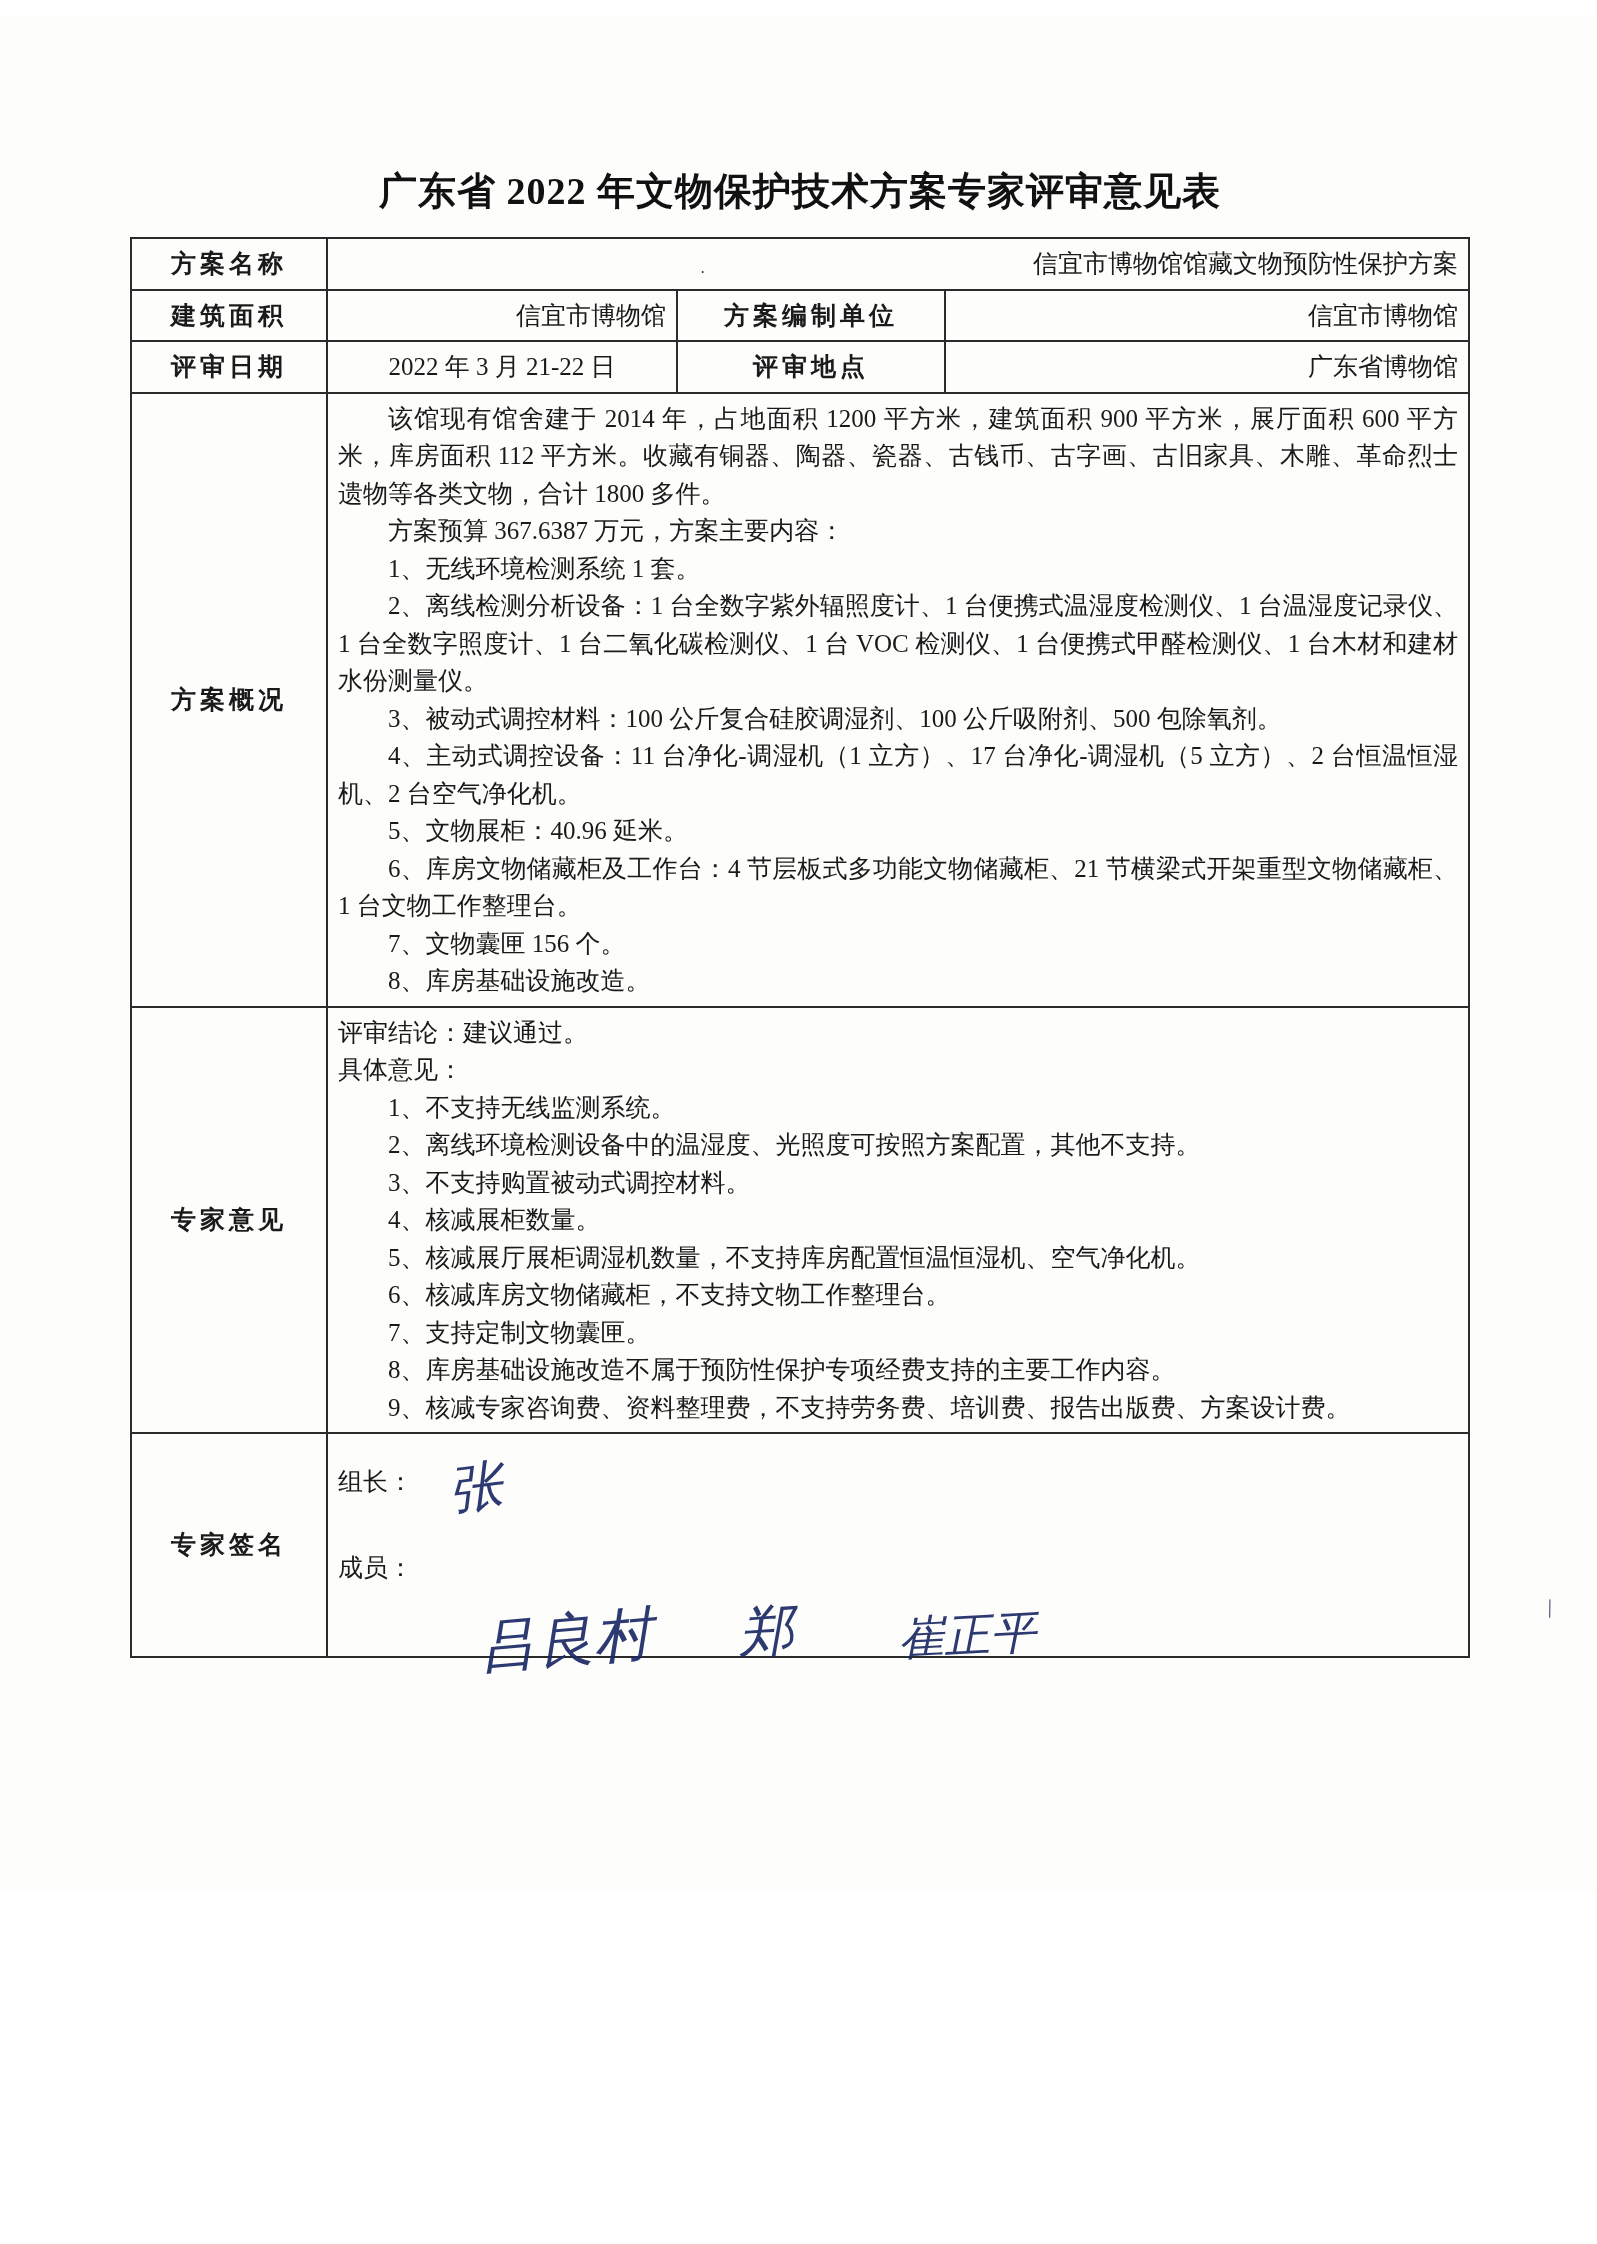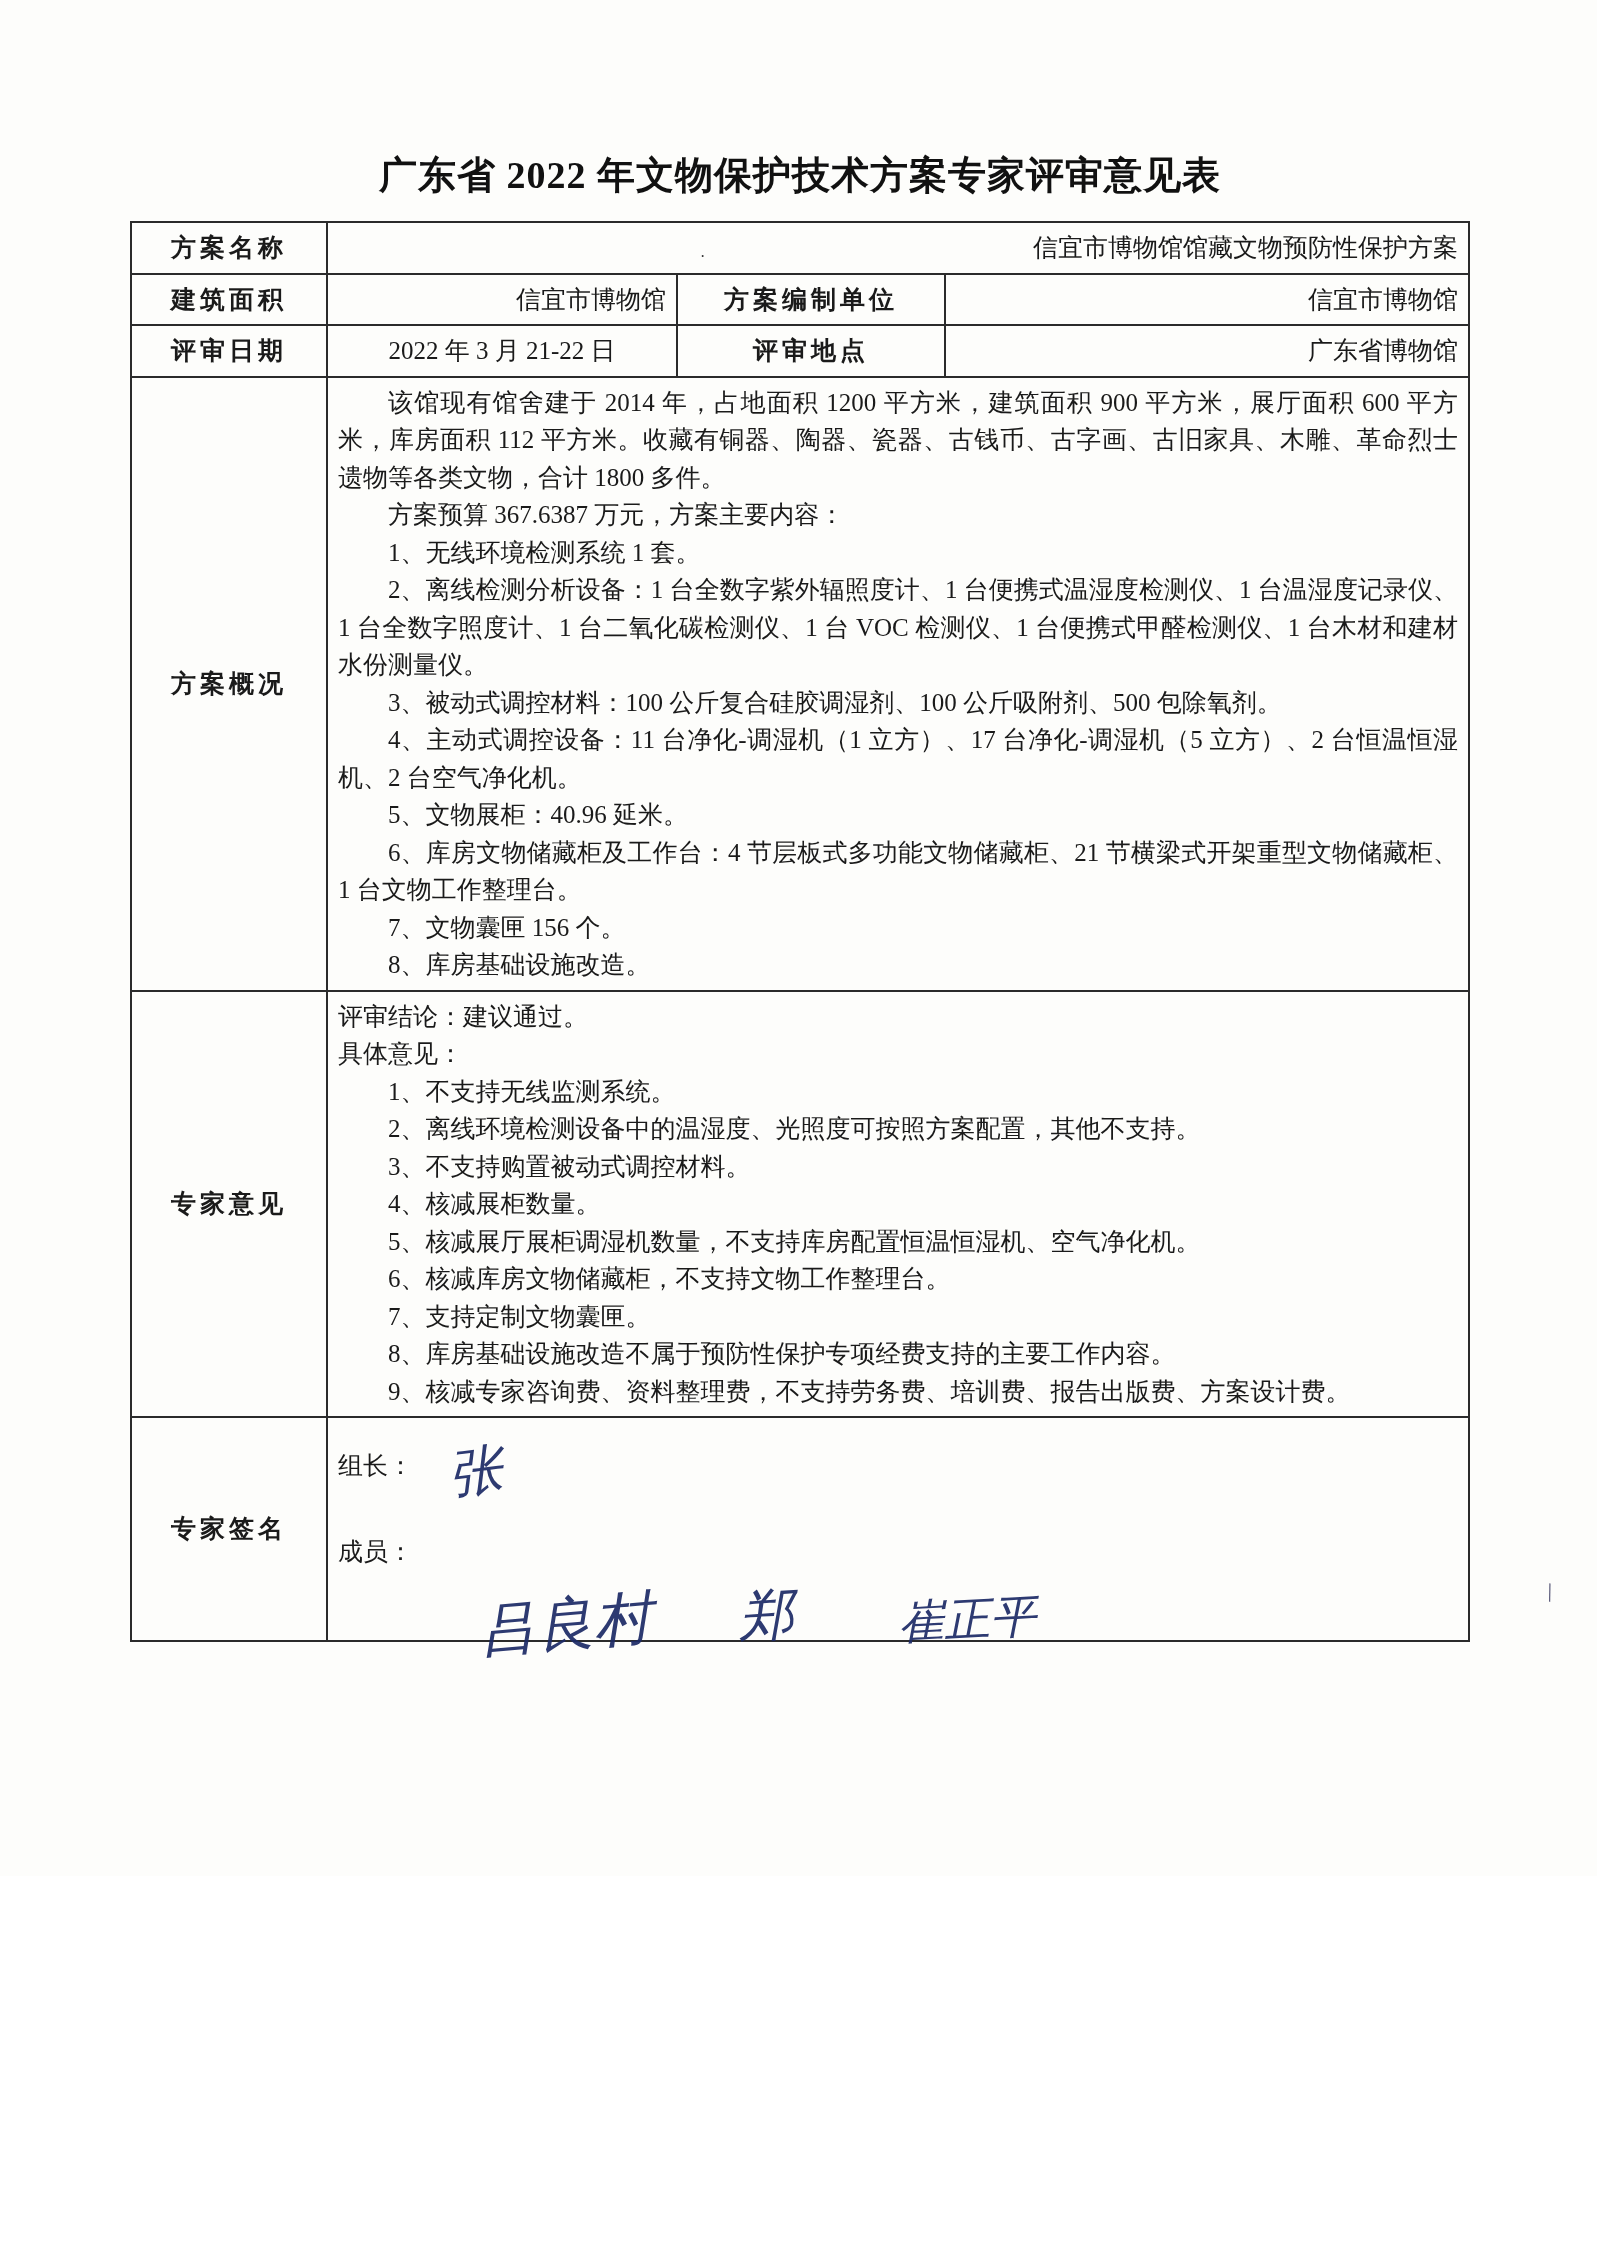--- a/index.html
+++ b/index.html
@@ -10,21 +10,21 @@
   body {
     width: 1597px;
     height: 2244px;
     font-family: "Liberation Serif", "DejaVu Serif", serif;
     color: #1a1a1a;
     position: relative;
     overflow: hidden;
   }
   .page {
     position: absolute;
-    left: 0; top: 0;
+    left: 0; top: 16px;
     width: 1597px;
     height: 1876px;
     background: #fdfdfb;
   }
   .doc {
     position: absolute;
     left: 130px;
     top: 150px;
     width: 1340px;
   }

